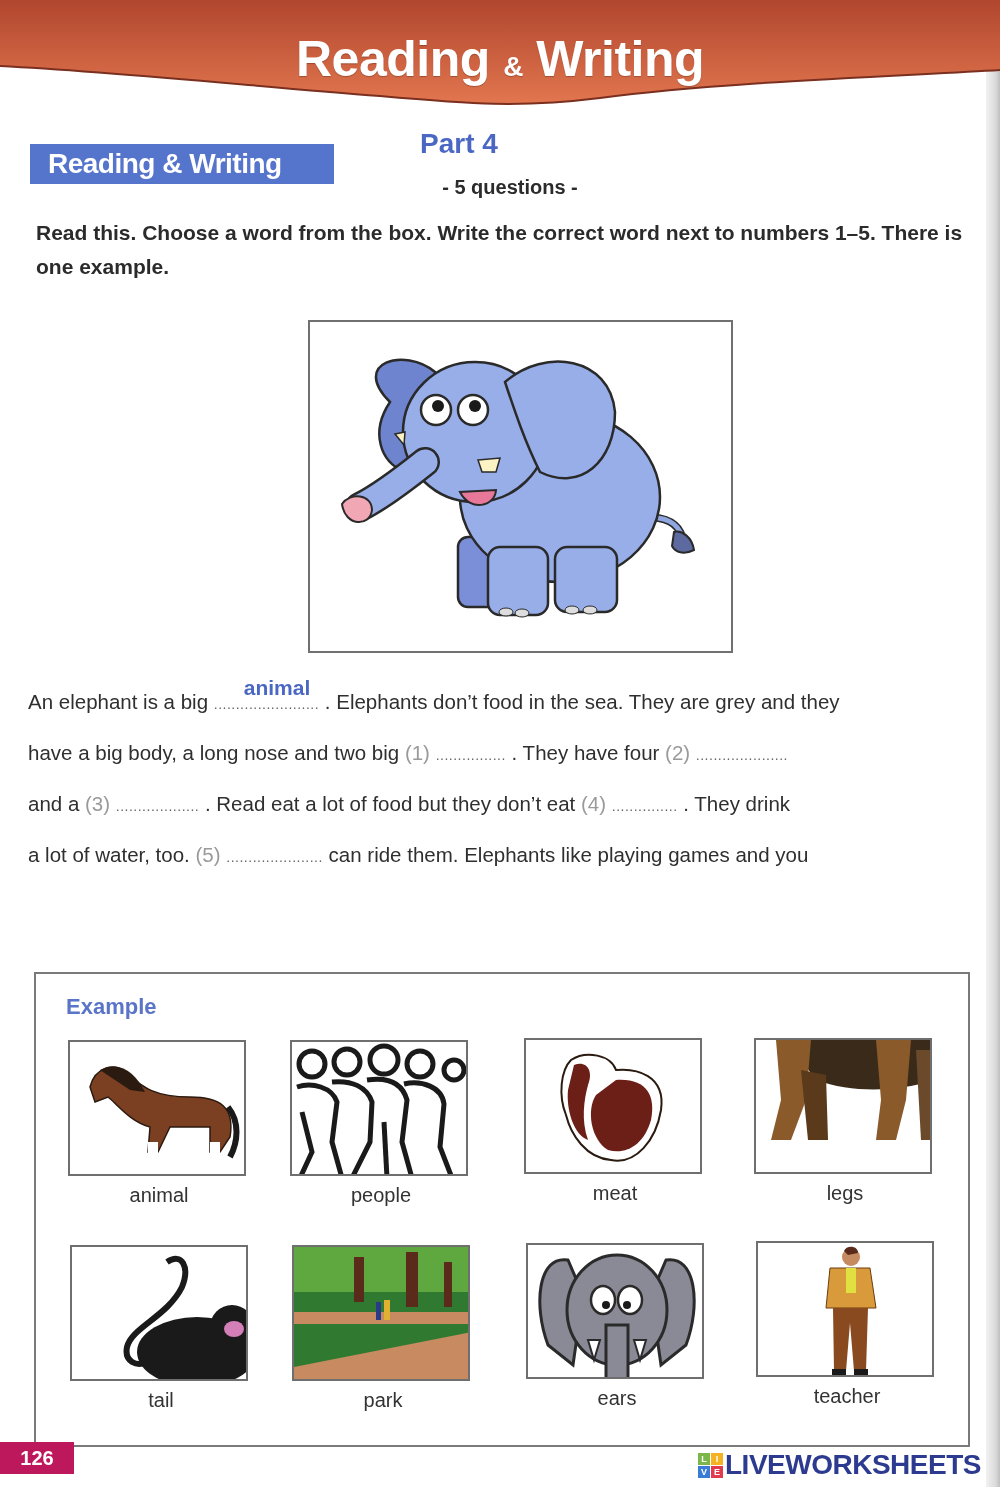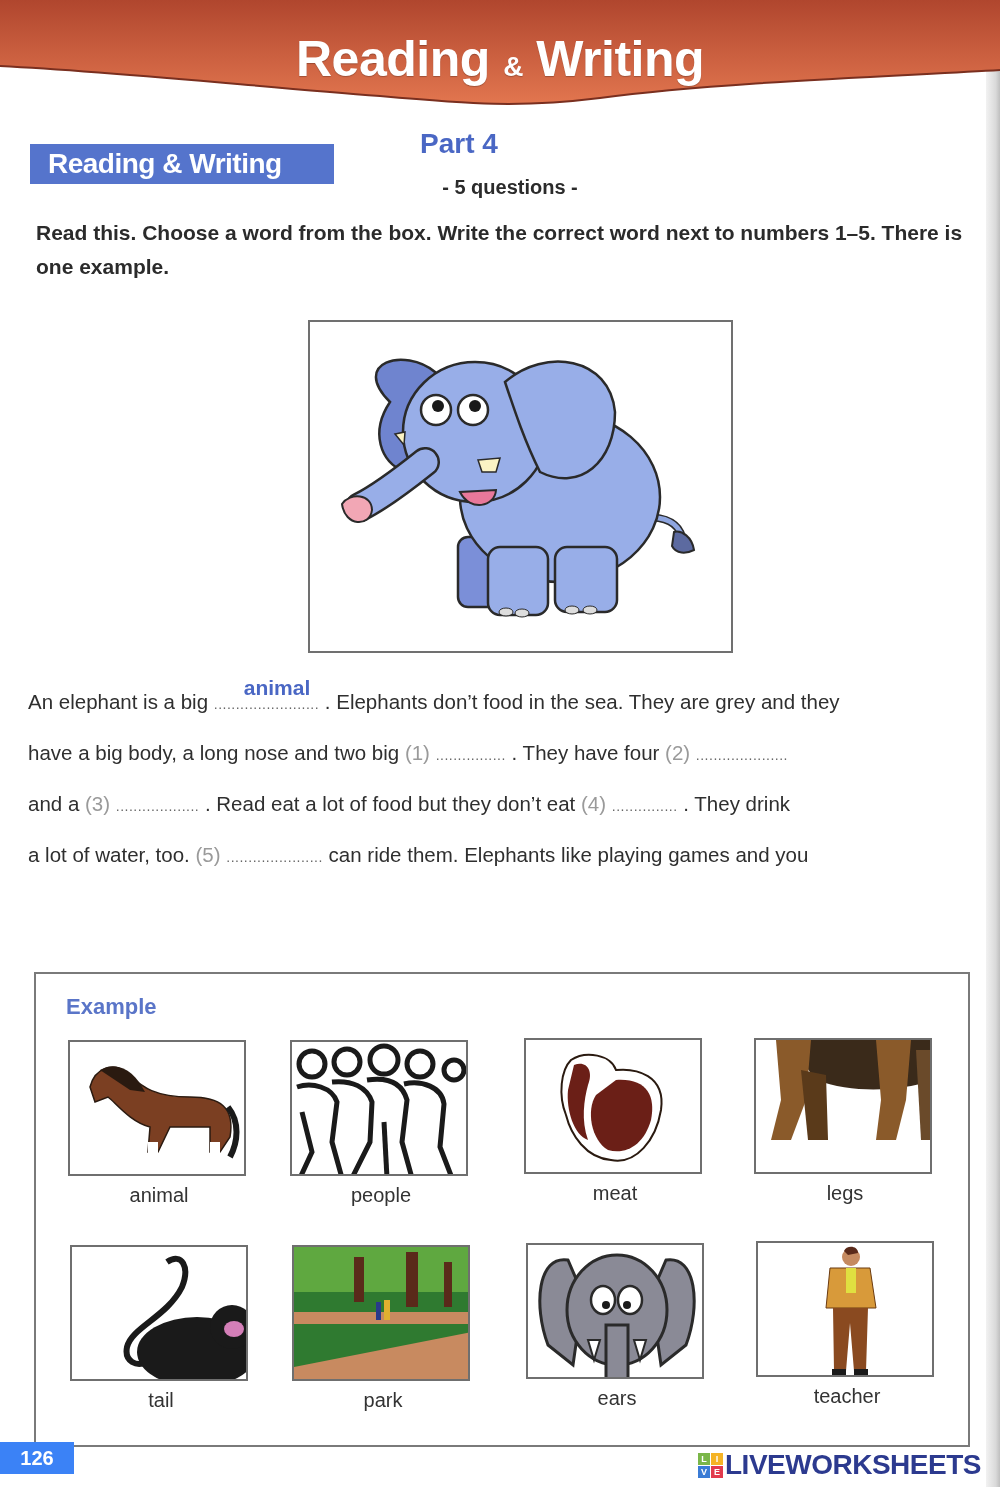--- a/index.html
+++ b/index.html
@@ -46,21 +46,21 @@
       border: 2px solid #7a7a7a; margin-top: 19px; }
     .example-label { position: absolute; left: 30px; top: 20px; color: #5a75c8;
       font-weight: bold; font-size: 22px; }
 
     .card { position: absolute; width: 182px; }
     .card .pic { width: 178px; height: 136px; border: 2px solid #6f6f6f; background: #fff;
       overflow: hidden; position: relative; }
     .card .lbl { text-align: center; font-size: 20px; color: #333; margin-top: 8px; }
 
     .page-num { position: absolute; left: 0; top: 1442px; width: 74px; height: 32px;
-      background: #3b82f6; color: #fff; font-weight: bold; font-size: 20px;
+      background: #be185d; color: #fff; font-weight: bold; font-size: 20px;
       line-height: 32px; text-align: center; }
 
     .lw-logo { position: absolute; left: 698px; top: 1450px; height: 30px; display: flex; align-items: center; }
     .lw-grid { display: grid; grid-template-columns: 12px 12px; grid-template-rows: 12px 12px; gap: 1px; margin-right: 2px; }
     .lw-grid span { display: block; font-size: 9px; color: #fff; font-weight: bold; text-align: center; line-height: 12px; }
     .lw-text { color: #2c3a8f; font-weight: bold; font-size: 28px; letter-spacing: -0.5px; }
   </style>
 </head>
 <body>
 

